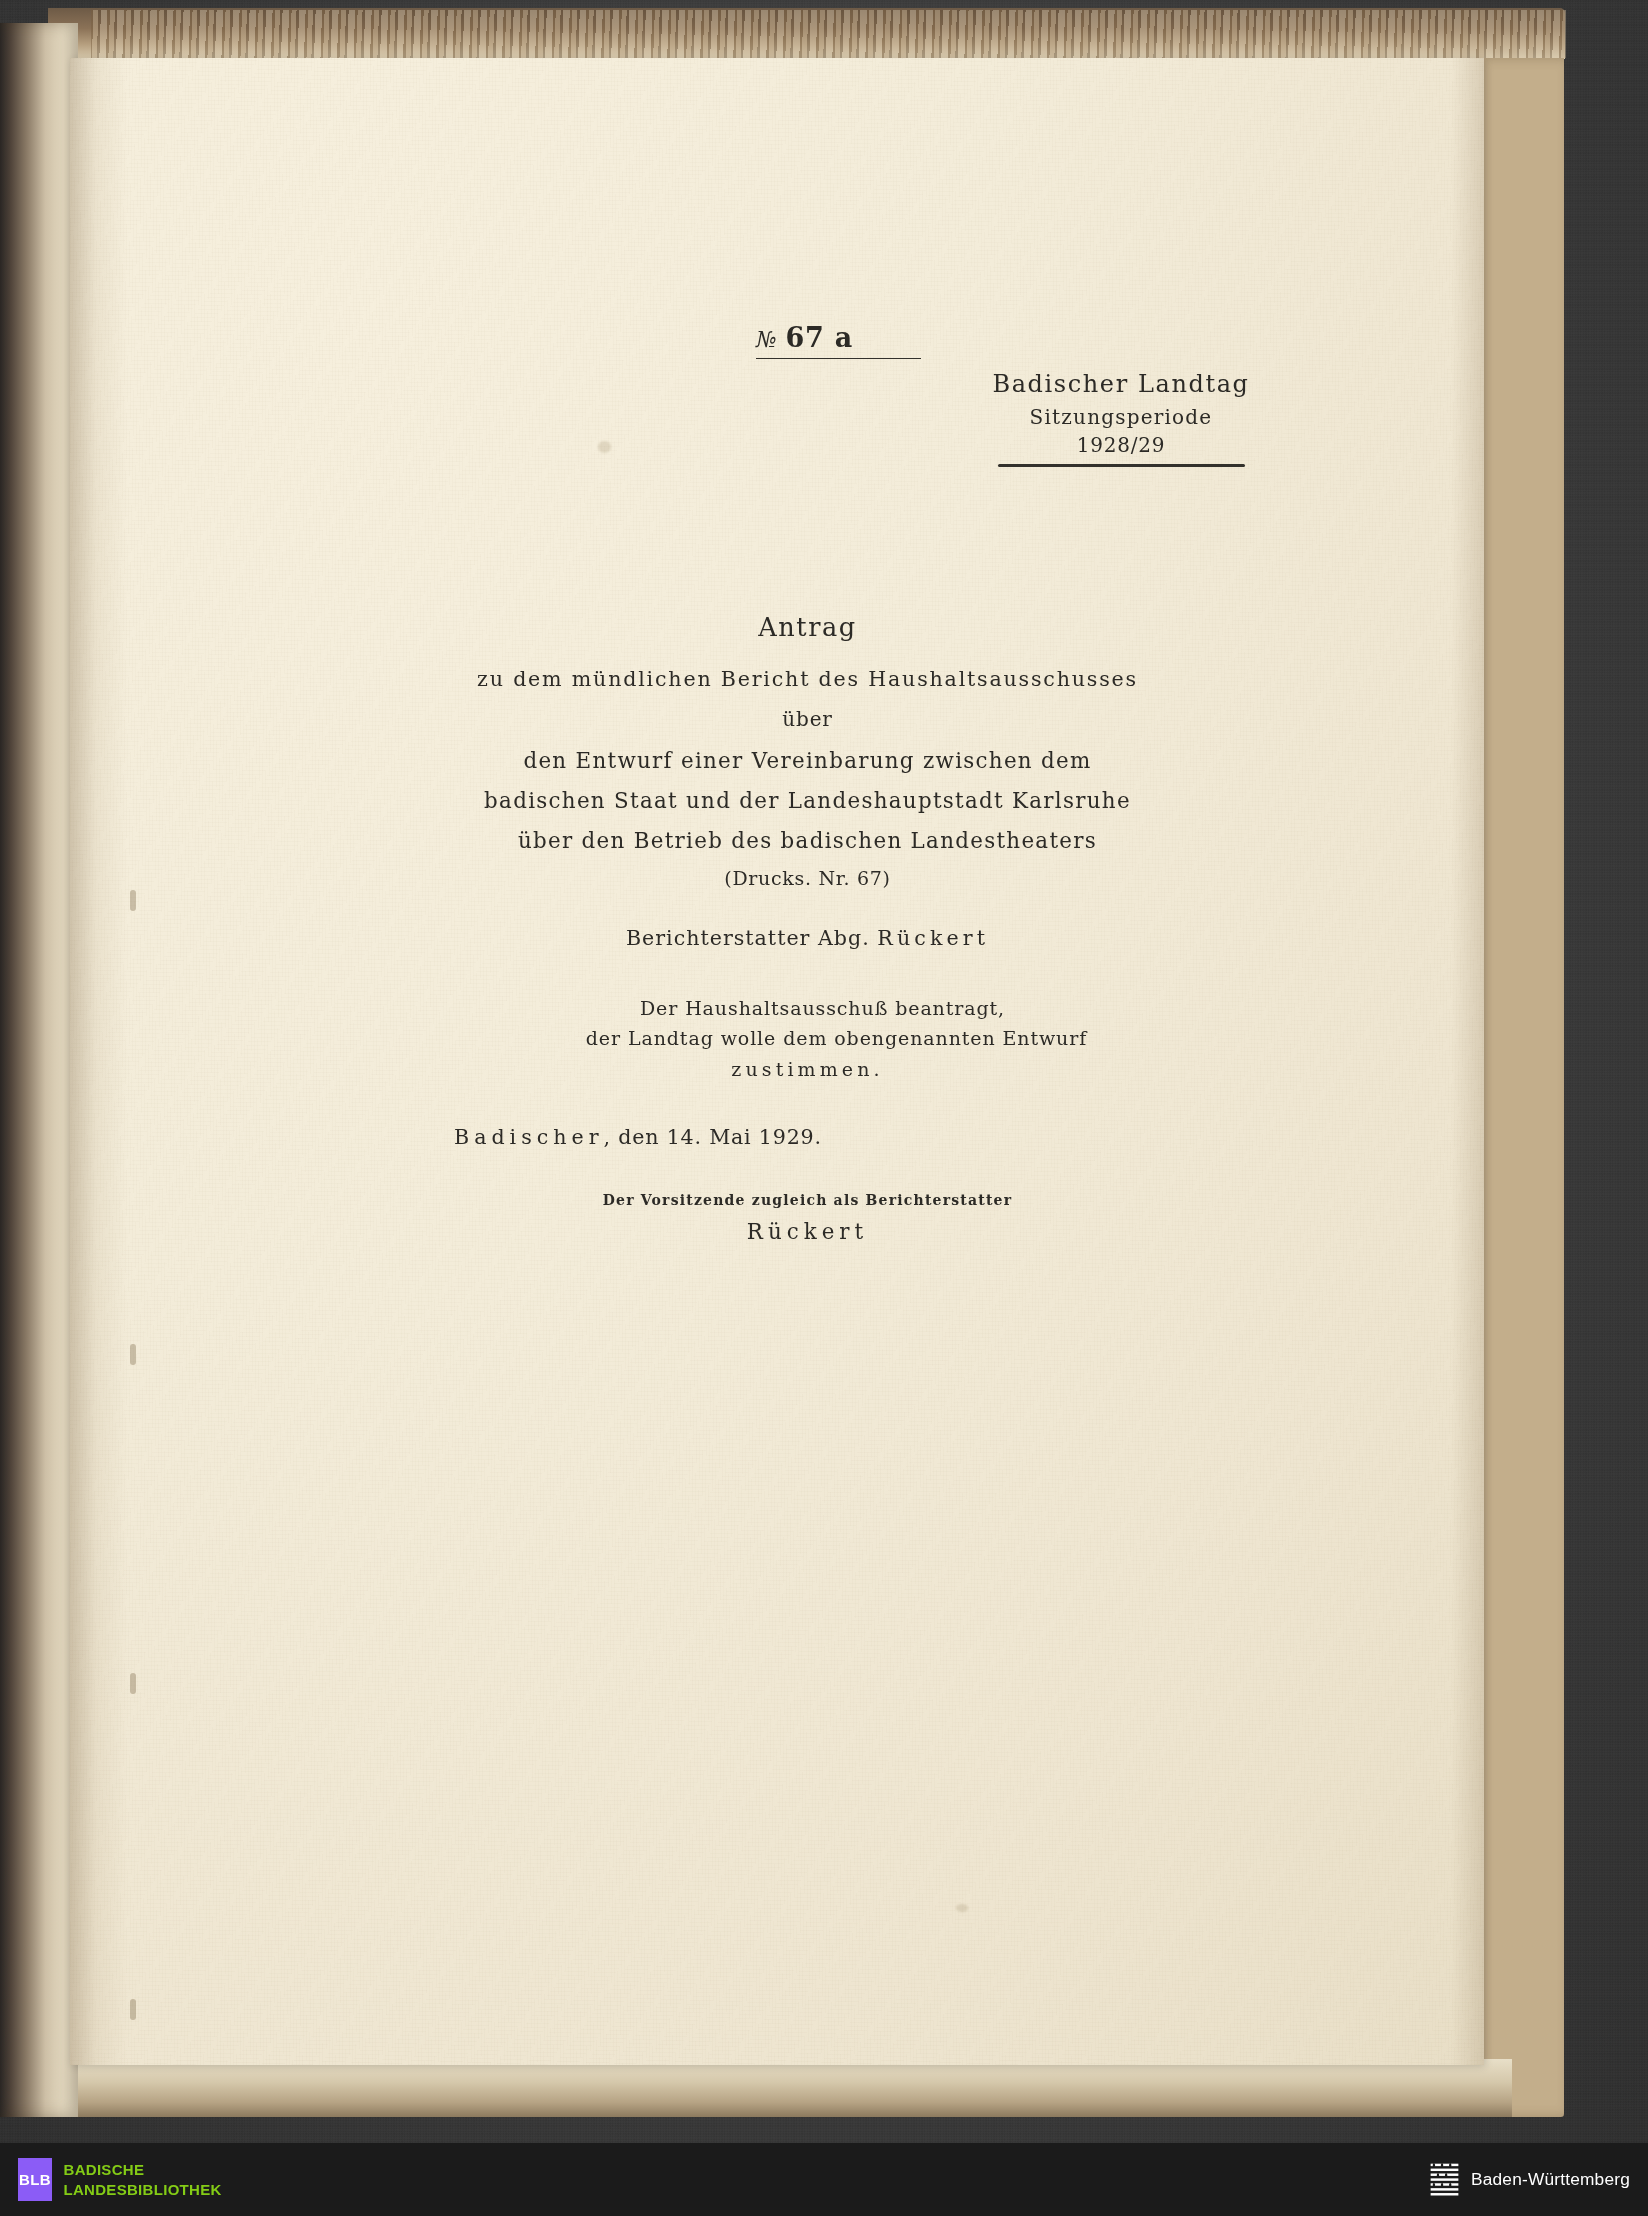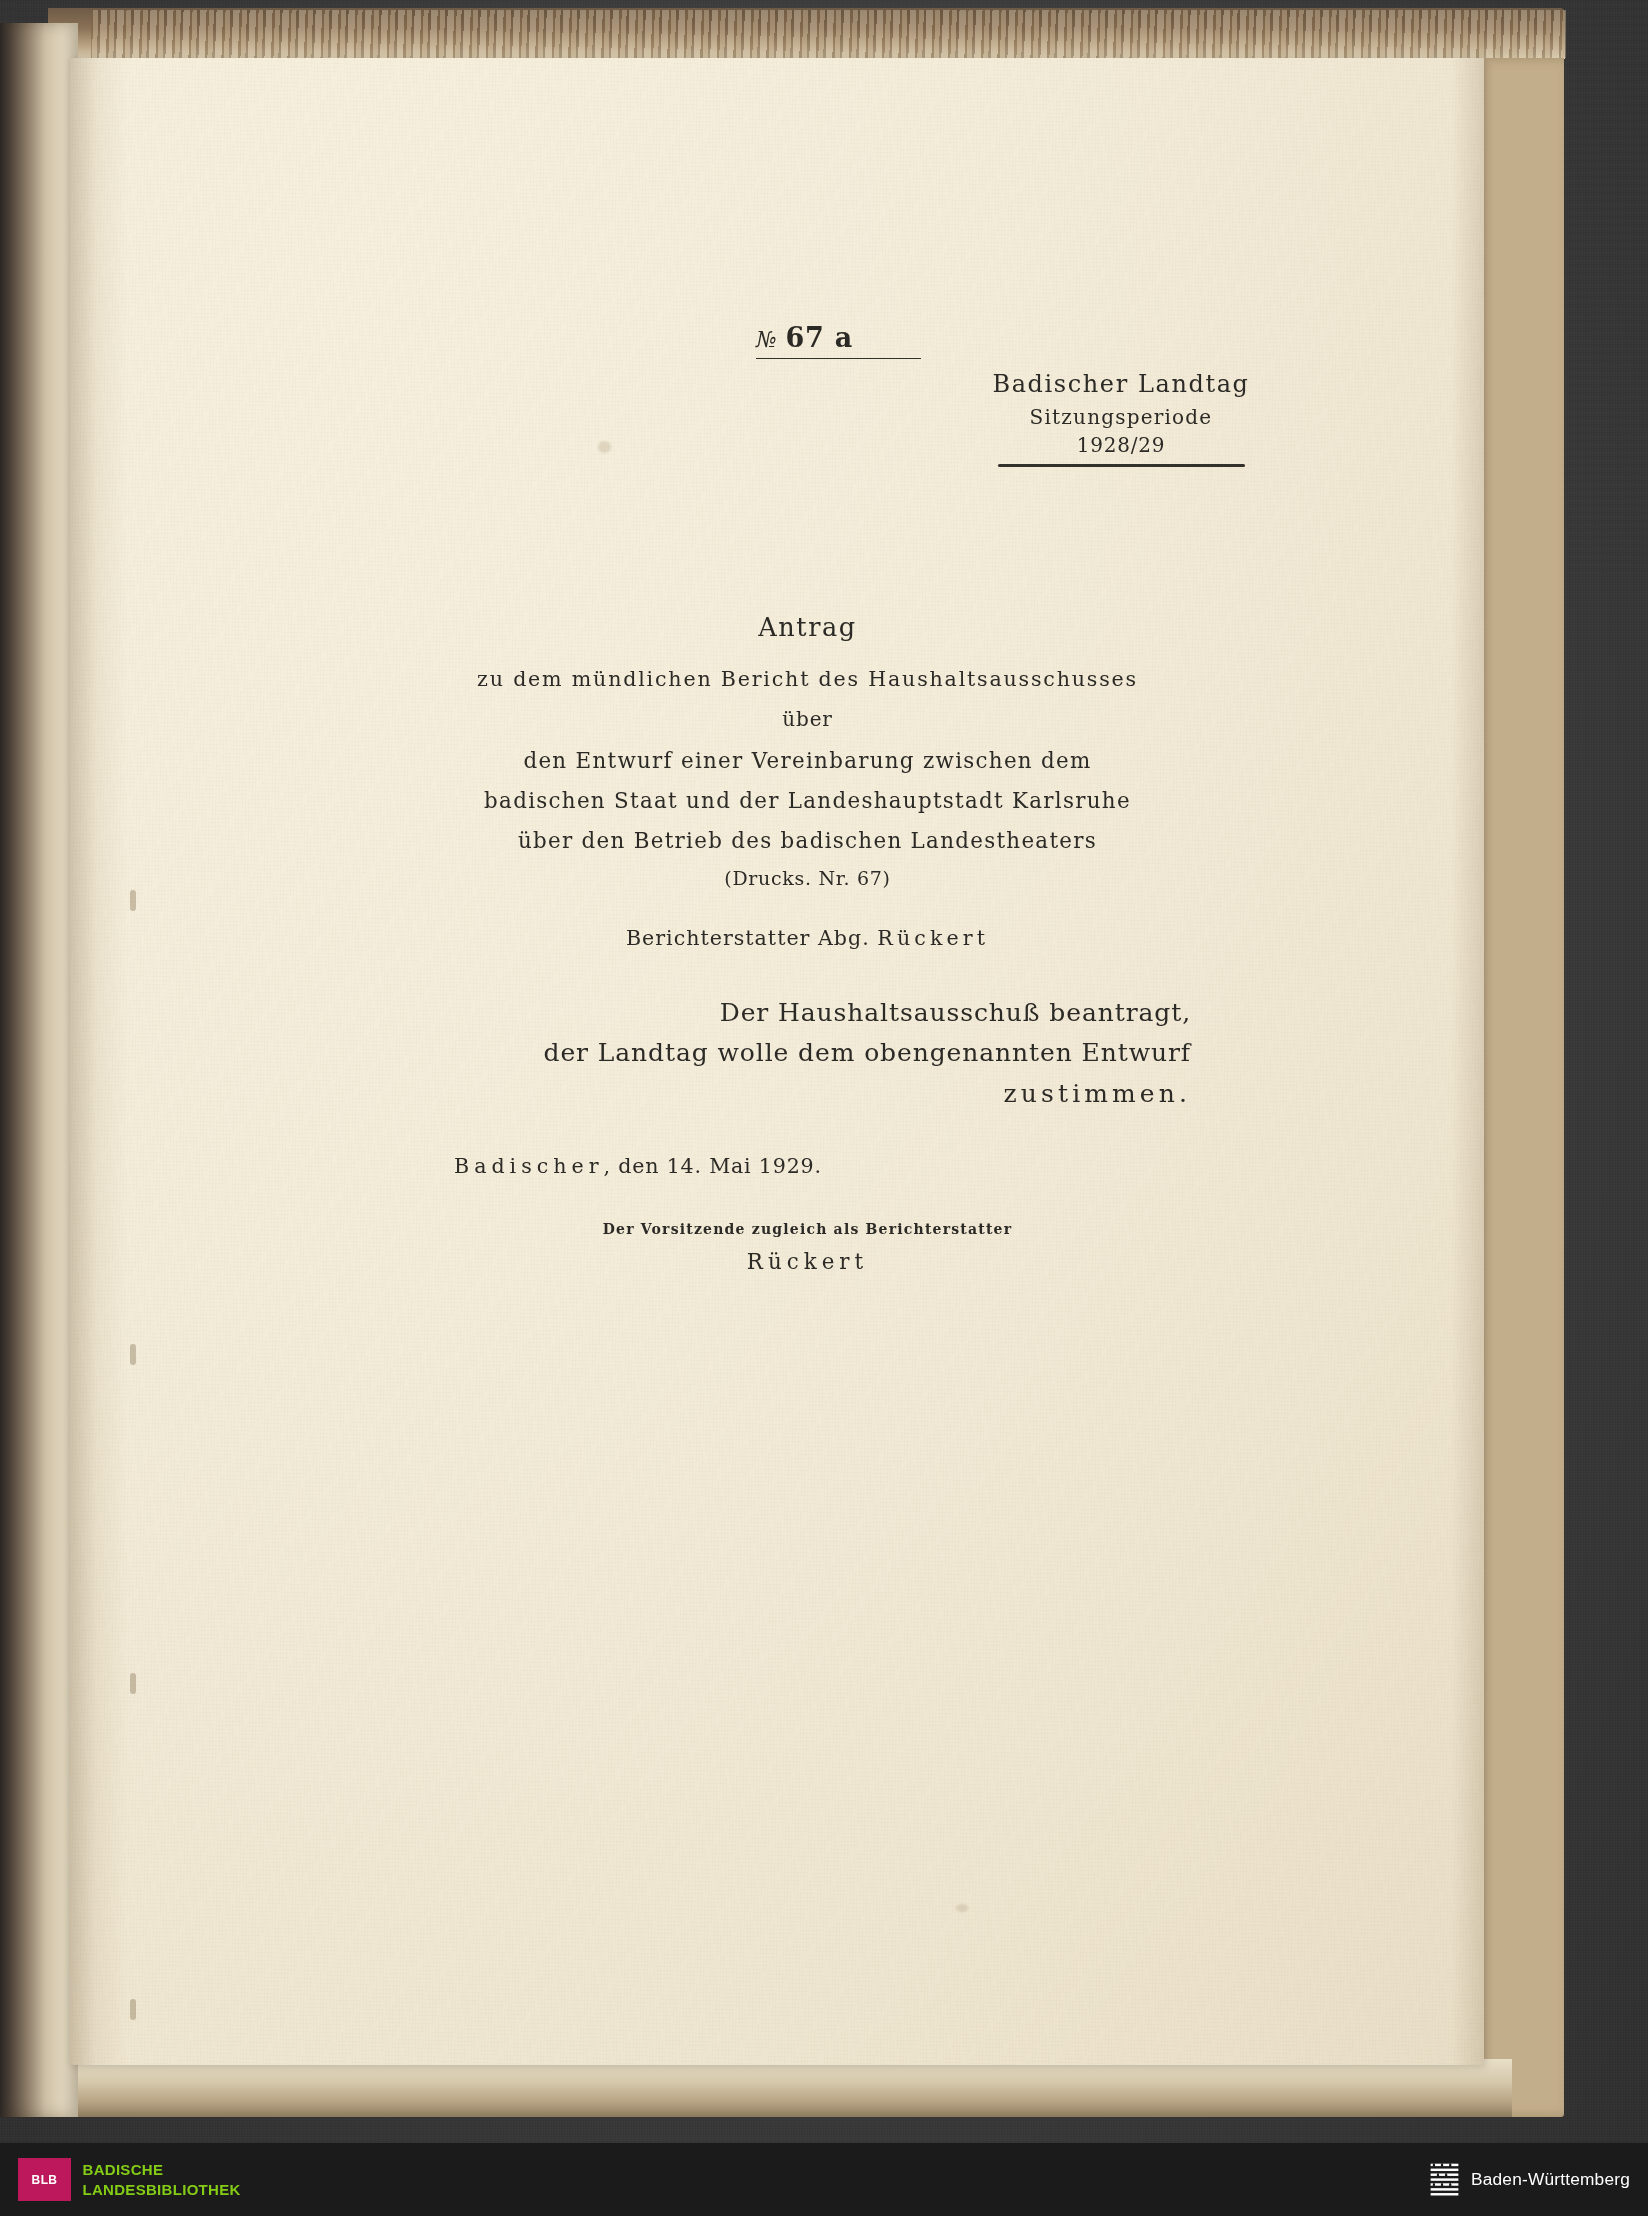--- a/index.html
+++ b/index.html
@@ -268,23 +268,23 @@
     margin-top: 8.2px;
   }
   .bericht {
     font-size: 20.6px;
     letter-spacing: 1px;
     margin-top: 37px;
   }
   .spaced { letter-spacing: 4.1px; }
 
   .para {
-    text-align: right;
+    text-align: center;
     margin-top: 43px;
-    font-size: 25px;
+    font-size: 19px;
     letter-spacing: 0.9px;
     line-height: 1.62;
   }
   .para .ln1 { margin-left: 30px; }
   .para .ln2 { margin-left: 58px; }
   .para .ln3 { margin-left: 0px; letter-spacing: 4.1px; }
 
   .place {
     text-align: left;
     margin-top: 40px;
@@ -331,26 +331,26 @@
     justify-content: space-between;
     padding: 0 18px;
     box-sizing: border-box;
   }
   .blb {
     display: flex;
     align-items: center;
     gap: 11.5px;
   }
   .blb-logo {
-    width: 53px;
+    width: 34px;
     height: 43px;
-    background: #be185d;
+    background: #8b5cf6;
     color: #ffffff;
     font-family: "Liberation Sans", sans-serif;
-    font-size: 12px;
+    font-size: 15px;
     font-weight: bold;
     display: flex;
     align-items: center;
     justify-content: center;
     letter-spacing: 0.4px;
   }
   .blb-text {
     font-family: "Liberation Sans", sans-serif;
     color: #84cc16;
     font-size: 15px;

